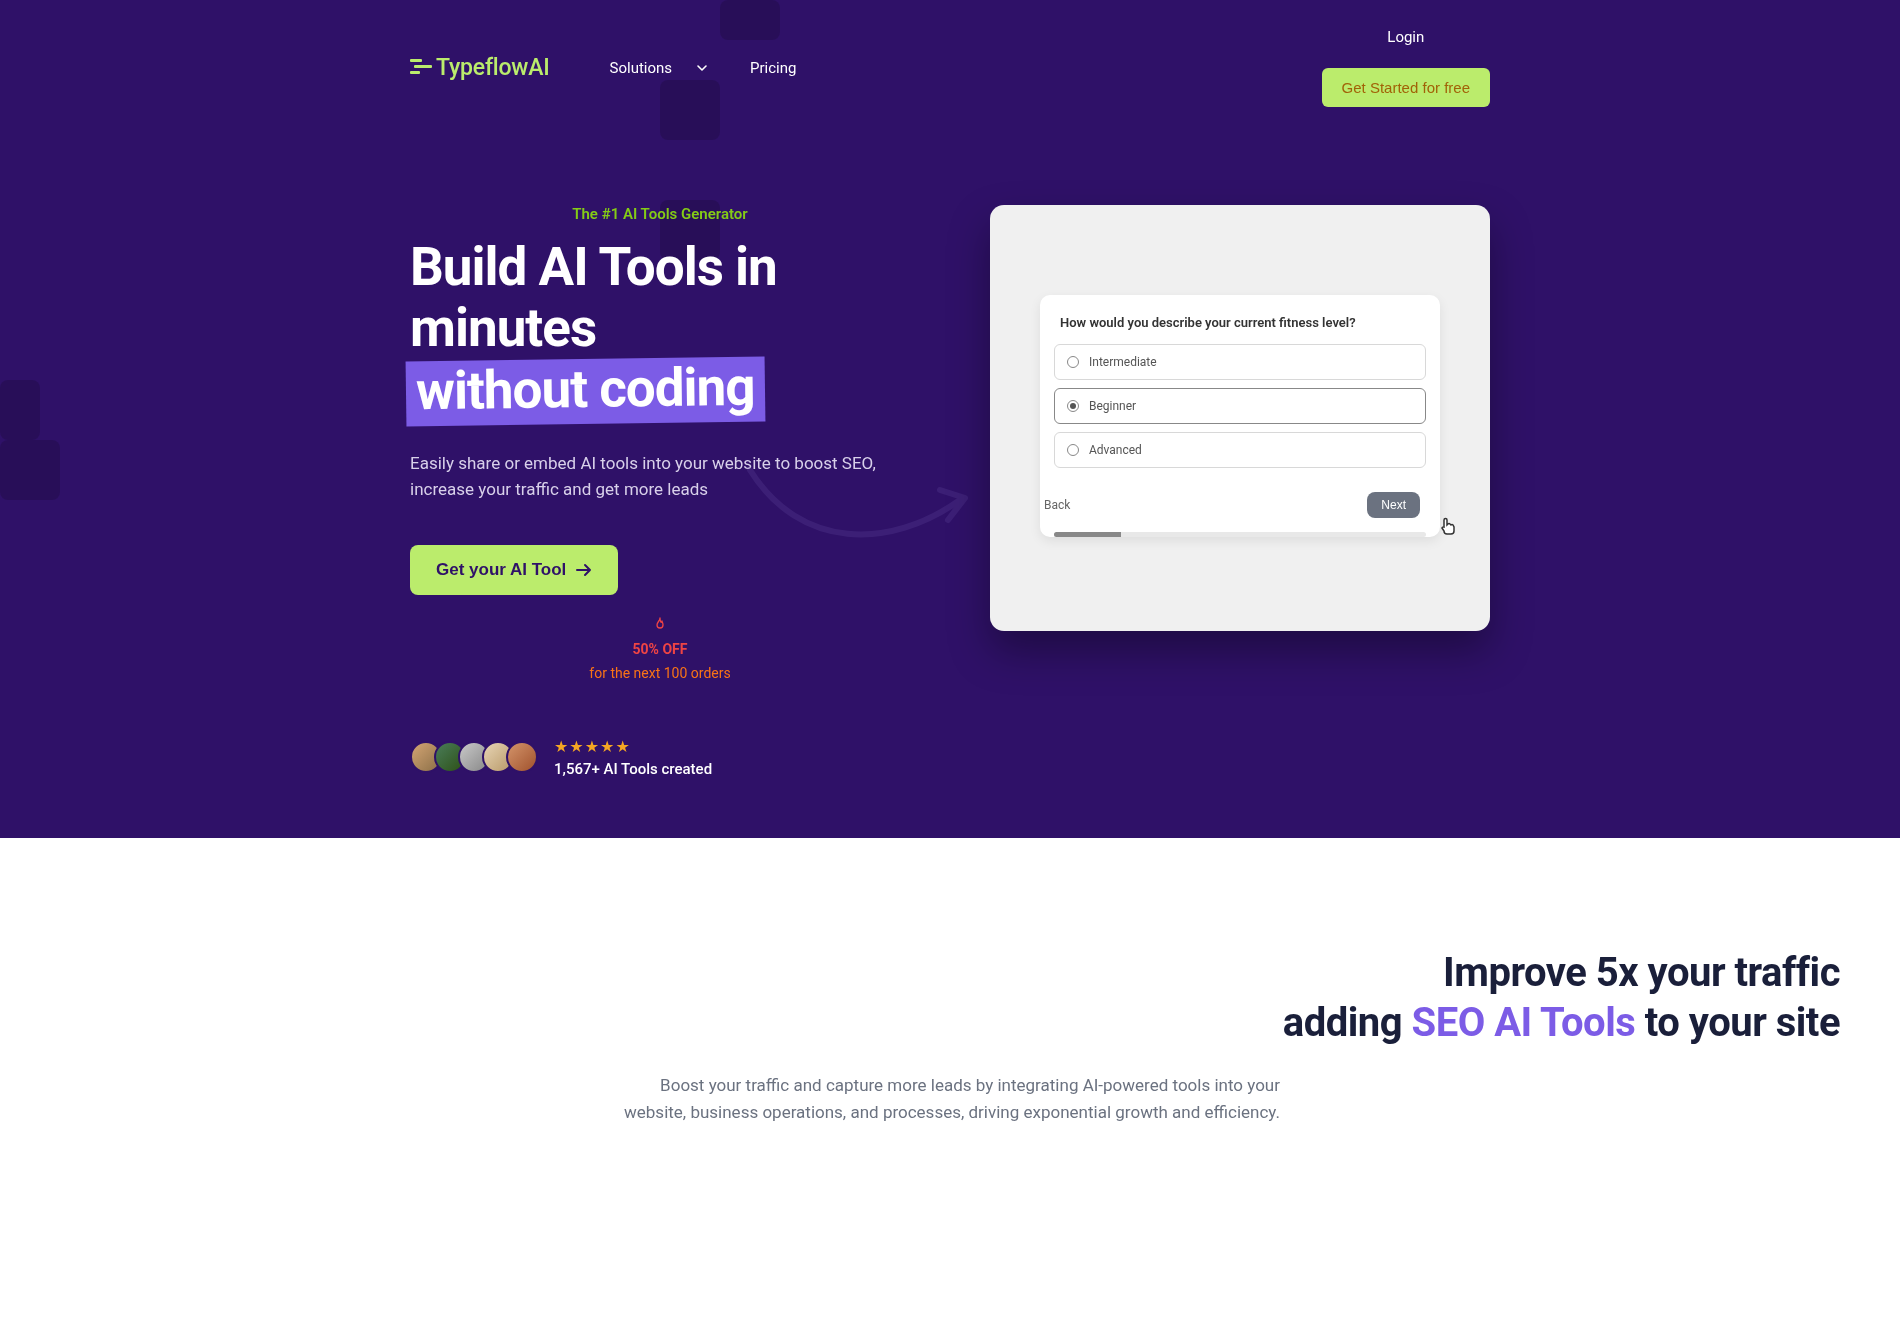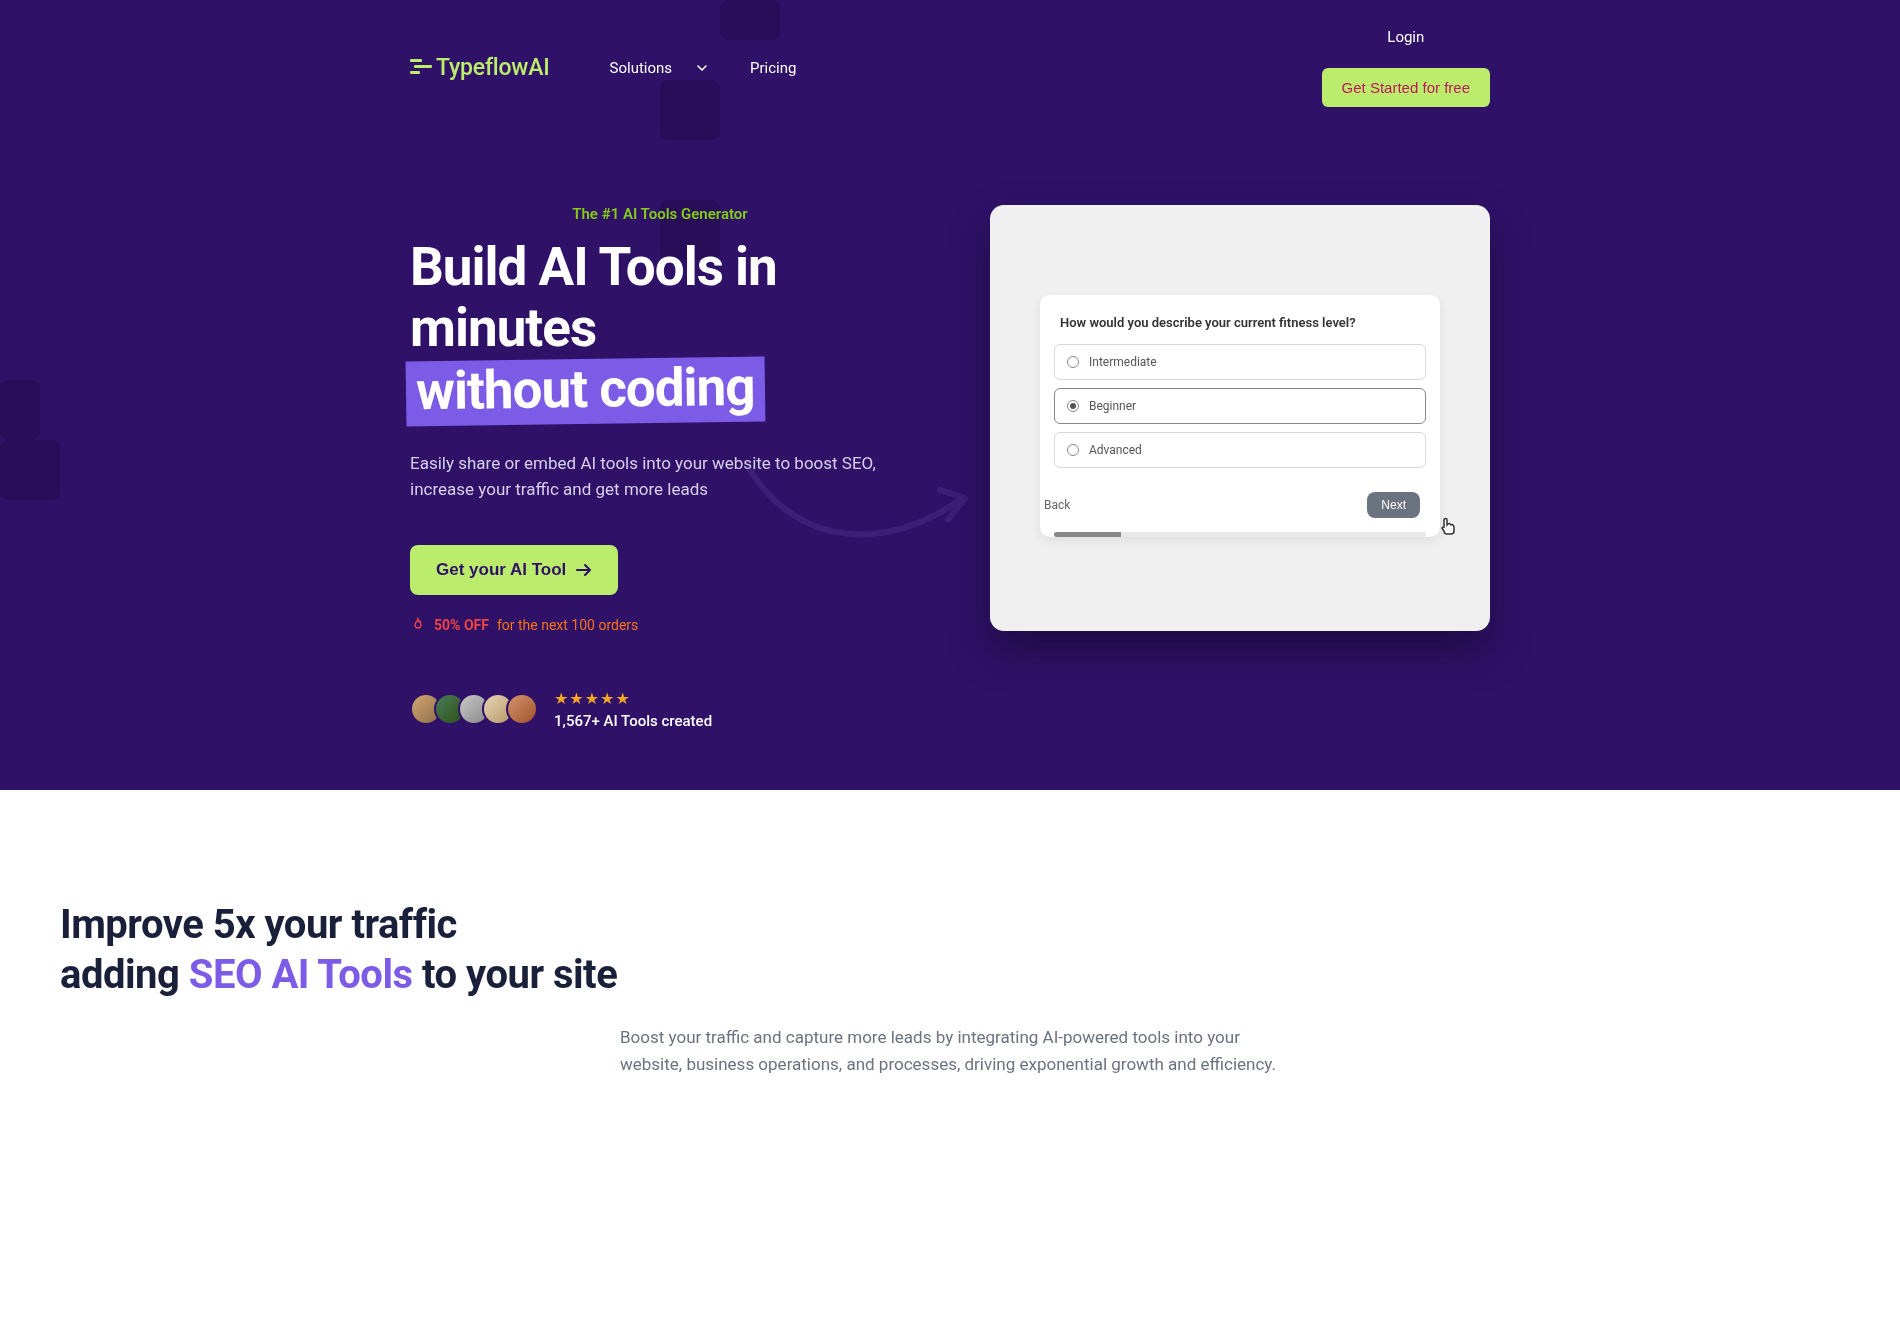--- a/index.html
+++ b/index.html
@@ -19,30 +19,30 @@
 .logo-icon span { background: #bbec6c; height: 3px; border-radius: 1px; }
 .logo-icon span:nth-child(1){ width: 12px; }
 .logo-icon span:nth-child(2){ width: 18px; margin-left: 4px;}
 .logo-icon span:nth-child(3){ width: 10px; }
 .logo-text { color: #bbec6c; font-size: 23px; font-weight: 500; letter-spacing: -0.2px; }
 .nav-links { display: flex; gap: 42px; align-items: center; }
 .nav-link { color: #fff; font-size: 15px; cursor: pointer; display: flex; align-items: center; gap: 24px; justify-content: center; }
 .chevron { width: 12px; height: 12px; }
 .nav-right { display: flex; align-items: center; gap: 22px; flex-direction: column; }
 .login-link { color: #fff; font-size: 15px; cursor: pointer; }
-.cta-btn { background: #bbec6c; color: #be185d; font-size: 15px; font-weight: 500; padding: 11px 20px; border-radius: 6px; border: none; cursor: pointer; }
+.cta-btn { background: #bbec6c; color: #a16207; font-size: 15px; font-weight: 500; padding: 11px 20px; border-radius: 6px; border: none; cursor: pointer; }
 .hero-content { display: flex; gap: 80px; padding-top: 70px; padding-bottom: 60px; }
 .hero-left { flex: 1; max-width: 520px; }
 .eyebrow { color: #84cc16; font-size: 15px; font-weight: 600; margin-bottom: 14px; text-align: center; }
 .hero-title { color: #fff; font-size: 53px; font-weight: 700; line-height: 1.15; letter-spacing: -1px; margin-bottom: 26px; }
 .highlight { background: #7c5ce6; padding: 0 10px 4px 10px; display: inline-block; transform: rotate(-0.8deg); margin-left: -4px; }
 .hero-desc { color: #d8d0ea; font-size: 17px; line-height: 1.55; margin-bottom: 42px; max-width: 500px; }
 .hero-cta { background: #bbec6c; color: #2f1168; font-size: 17px; font-weight: 600; padding: 15px 26px; border-radius: 8px; border: none; cursor: pointer; display: inline-flex; align-items: center; gap: 10px; }
 .arrow-right { width: 16px; height: 14px; }
-.promo { margin-top: 22px; display: flex; align-items: center; gap: 8px; font-size: 14px; }
+.promo { margin-top: 22px; display: flex; align-items: center; gap: 8px; font-size: 14px; flex-direction: column; }
 .flame-icon { color: #ef4444; width: 16px; height: 16px; }
 .promo-off { color: #ef4444; font-weight: 700; }
 .promo-text { color: #f97316; }
 .social-proof { margin-top: 56px; display: flex; align-items: center; gap: 16px; }
 .avatars { display: flex; }
 .avatar { width: 32px; height: 32px; border-radius: 50%; border: 2px solid #2f1168; margin-left: -8px; }
 .avatar:first-child { margin-left: 0; }
 .avatar:nth-child(1){ background: linear-gradient(135deg,#d4a574,#8b6f47);}
 .avatar:nth-child(2){ background: linear-gradient(135deg,#4a7c59,#2d5016);}
 .avatar:nth-child(3){ background: linear-gradient(135deg,#c9c9c9,#888);}
@@ -60,21 +60,21 @@
 .option { border: 1px solid #d8d8d8; border-radius: 6px; padding: 10px 12px; margin-bottom: 8px; display: flex; align-items: center; gap: 10px; font-size: 12px; color: #555; cursor: pointer; }
 .option.selected { border-color: #888; }
 .radio { width: 12px; height: 12px; border-radius: 50%; border: 1.5px solid #888; display: inline-flex; align-items: center; justify-content: center; flex-shrink: 0; }
 .radio.filled::after { content:''; width: 6px; height: 6px; background:#555; border-radius:50%; }
 .card-footer { display: flex; justify-content: space-between; align-items: center; padding: 16px 20px 14px 4px; }
 .back-text { font-size: 12px; color: #666; cursor: pointer; }
 .next-btn { background: #6b7280; color:#fff; font-size:12px; padding: 6px 14px; border-radius: 8px; border:none; cursor:pointer; position: relative; }
 .cursor-hand { position: absolute; right: 30px; bottom: 92px; width: 24px; height: 24px; pointer-events: none; }
 .progress-bar { height: 5px; background: #e8e8e8; border-radius: 0 0 10px 10px; overflow: hidden; margin: 0 14px 14px 14px; border-radius: 4px; }
 .progress-fill { height: 100%; width: 18%; background: #888; }
-.section2 { background: #fff; padding: 110px 60px 60px 60px; text-align: left; }
+.section2 { background: #fff; padding: 110px 60px 60px 60px; text-align: right; }
 .section2-title { font-size: 40px; font-weight: 700; color: #1a1f3a; line-height: 1.25; letter-spacing: -0.5px; }
 .section2-highlight { color: #7c5ce6; }
 .section2-desc { color: #6b7280; font-size: 17px; line-height: 1.6; max-width: 660px; margin: 24px auto 0 auto; }
 </style>
 </head>
 <body>
 
 <div class="hero-section">
   <div class="deco-block deco-1"></div>
   <div class="deco-block deco-2"></div>

